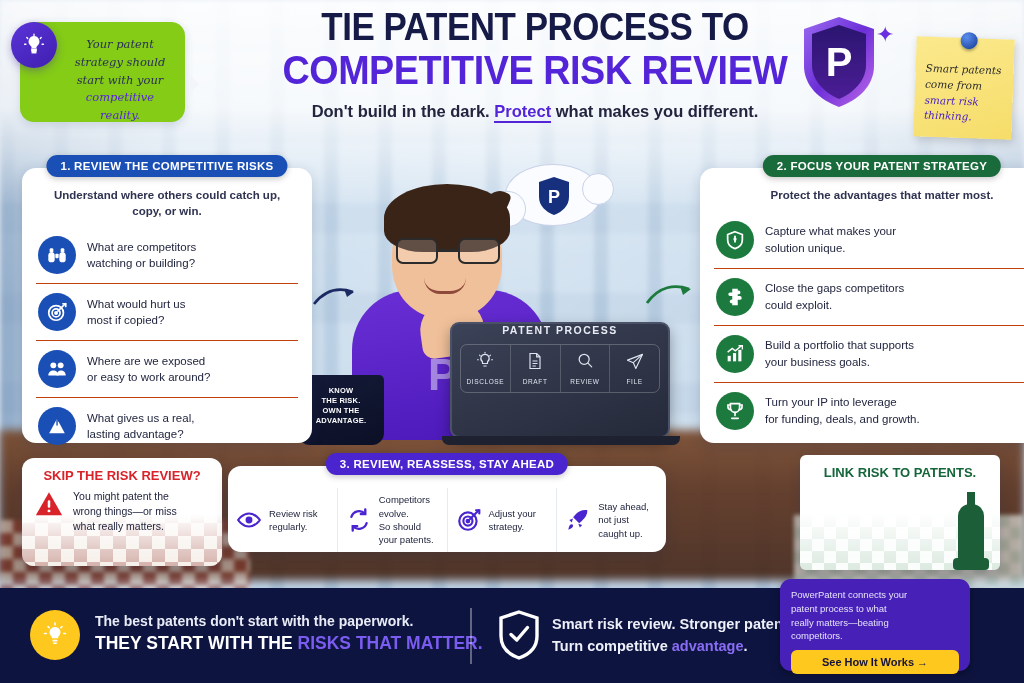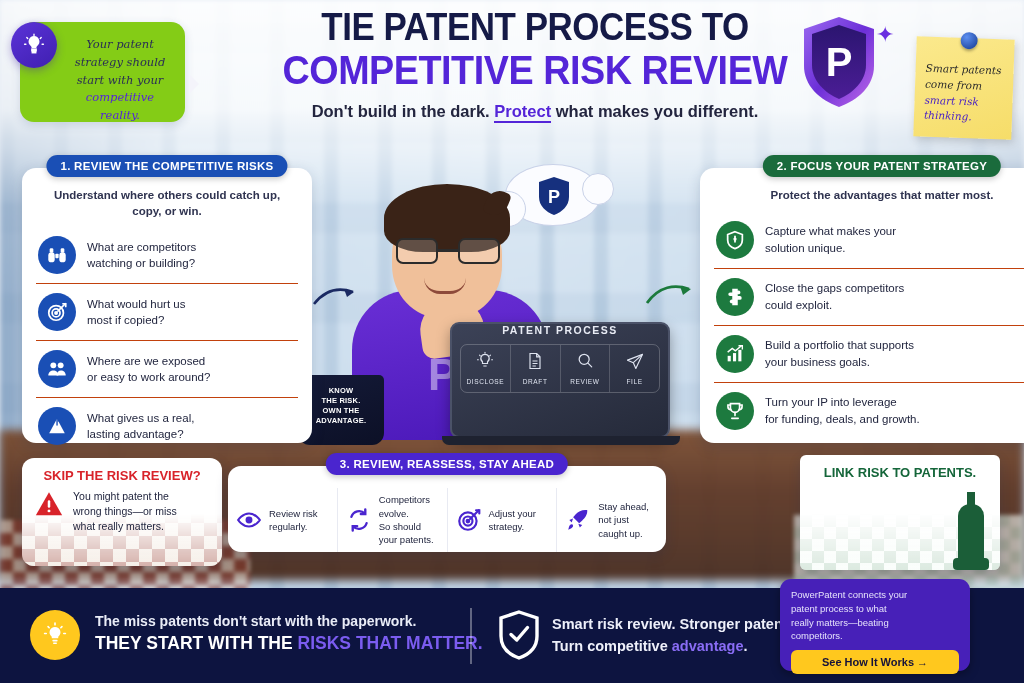--- a/index.html
+++ b/index.html
@@ -646,21 +646,21 @@
 
   <div class="footer">
     <div class="f-bulb">
       <svg width="26" height="26" viewBox="0 0 24 24" fill="#fff">
         <path d="M12 4.5a5 5 0 0 0-3 9v1.6h6V13.5a5 5 0 0 0-3-9z"></path>
         <rect x="9.6" y="16.4" width="4.8" height="1.5" rx=".6"></rect>
           <rect x="10.2" y="19" width="3.6" height="1.3" rx=".6"></rect>
         <path d="M12 1v1.6M5.6 4.3l1 1M18.4 4.3l-1 1M2.4 10.6h1.5M20.1 10.6h1.5" stroke="#fff" stroke-width="1.5" stroke-linecap="round"></path>
       </svg>
     </div>
-    <div class="f-txt1">The miss patents don't start with the paperwork.</div>
+    <div class="f-txt1">The best patents don't start with the paperwork.</div>
     <div class="f-txt2">
       <span>THEY START WITH THE </span><span class="hl">RISKS THAT MATTER.</span>
     </div>
     <div class="f-div"></div>
     <svg class="f-shield" viewBox="0 0 42 50">
       <path d="M21 2 39 8v18c0 12-8 18.5-18 22C11 44.5 3 38 3 26V8z" fill="none" stroke="#fff" stroke-width="3.4"></path>
       <path d="M13 24.5 18.8 30 29.5 17.5" fill="none" stroke="#fff" stroke-width="3.4" stroke-linecap="round" stroke-linejoin="round"></path>
     </svg>
     <div class="f-txt3">Smart risk review. Stronger patents.</div>
     <div class="f-txt4">

